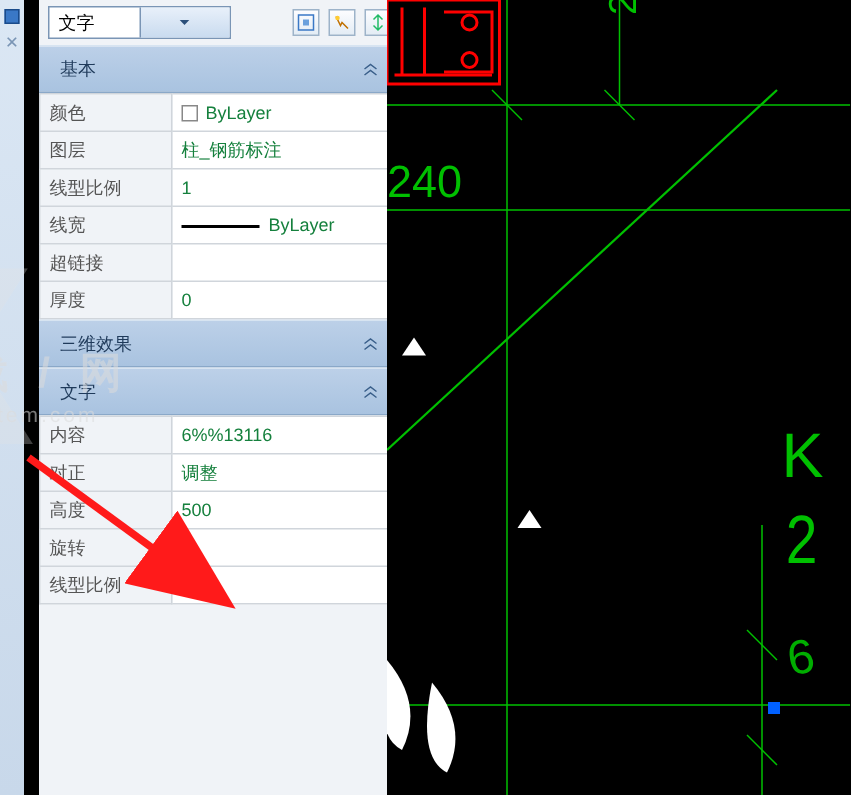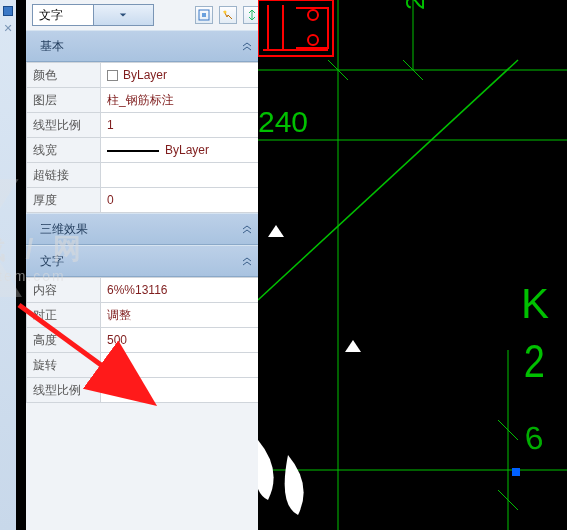--- a/index.html
+++ b/index.html
@@ -17,22 +17,22 @@
   .selector .caret { width:16px; height:20px; background:linear-gradient(#e8f0fa,#c9dbef); border-left:1px solid #7a95b5; display:flex; align-items:center; justify-content:center; }
   .selector .caret svg { width:8px; height:8px; fill:#2b4f7a; }
   .tool-icn { width:18px; height:18px; border:1px solid #9db3c9; background:linear-gradient(#fdfdff,#e3ecf5); display:flex; align-items:center; justify-content:center; }
   .tool-icn svg { width:12px; height:12px; }
 
   .section-hdr { height: 32px; background: linear-gradient(#bcd0e8,#a9c3e0); color:#1f3a5a; font-size:12px; padding:2px 14px; display:flex; align-items:center; justify-content:space-between; border-top:1px solid #d7e4f1; border-bottom:1px solid #8aa8c8; }
   .section-hdr .chev svg { width:12px; height:12px; fill:#3a5f8a; }
 
   table.props { width:100%; border-collapse: collapse; background:#fff; }
   table.props td { border:1px solid #d0d5db; font-size:12px; height:25px; padding:0 6px; vertical-align:middle; }
-  table.props td.label { width: 74px; background:#f0f3f7; color:#555; }
-  table.props td.value { color:#7f1d1d; }
+  table.props td.label { width: 88px; background:#f0f3f7; color:#555; }
+  table.props td.value { color:#15803d; }
 
   .swatch { display:inline-block; width:11px; height:11px; border:1px solid #888; background:#fff; margin-right:5px; vertical-align:middle; }
   .lineprev { display:inline-block; width:52px; border-top:1px solid #000; margin-right:6px; vertical-align:middle; }
   .lineprev.thick { border-top:2px solid #000; }
 
   
   .canvas { position:absolute; left:258px; top:0; right:0; bottom:0; width:309px; height:530px; background:#000; overflow:hidden; }
   .canvas svg { position:absolute; left:0; top:0; }
   .bigK { position:absolute; right:18px; top:280px; color:#00c000; font-size:42px; }
   .big2 { position:absolute; right:22px; top:340px; color:#00c000; font-size:38px; transform: scaleY(1.2); }

